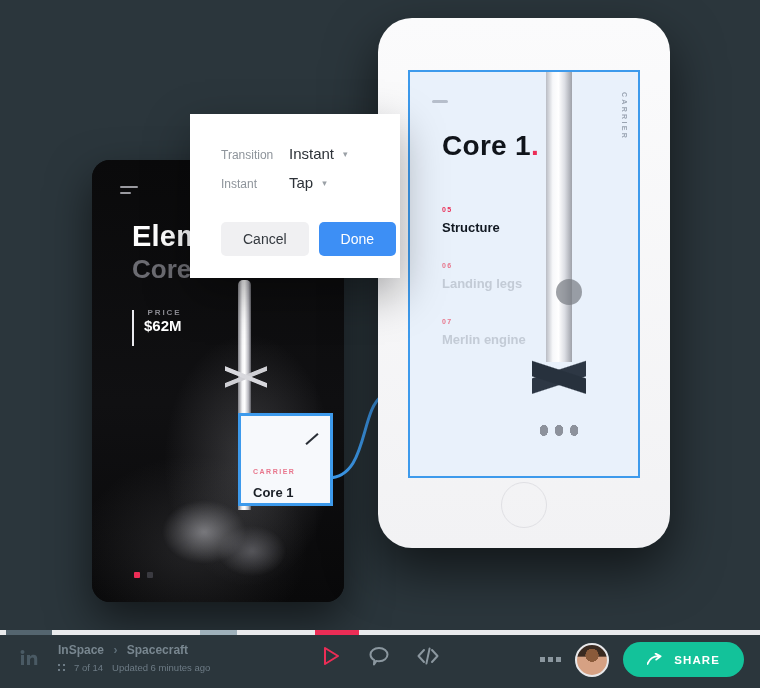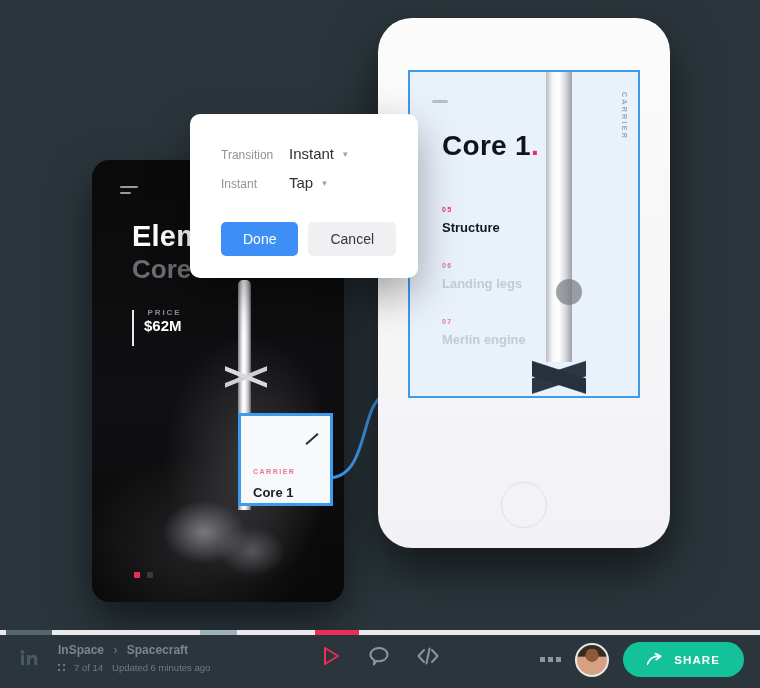--- a/index.html
+++ b/index.html
@@ -82,21 +82,21 @@
   
   .phone-white {
     position: absolute; left: 378px; top: 18px;
     width: 292px; height: 530px;
     background: linear-gradient(180deg,#fbfbfc 0%, #f2f2f4 100%);
     border-radius: 34px;
     box-shadow: 0 22px 52px rgba(0,0,0,.6);
   }
   .screen-frame {
     position: absolute; left: 30px; top: 52px;
-    width: 232px; height: 328px;
+    width: 232px; height: 408px;
     border: 2px solid #3d9aec;
     background: #e9f1fb;
     overflow: hidden;
   }
   .w-rocket {
     position: absolute; left: 136px; top: -10px;
     width: 26px; height: 300px;
     background: linear-gradient(90deg,#b9bcc4 0%, #f7f8fa 26%, #ffffff 48%, #dcdee4 72%, #9ea1a9 100%);
   }
   .w-booster {
@@ -149,22 +149,22 @@
   .card-hot { position:absolute; right:12px; top:16px; width:14px; height:14px; }
   .card-hot::before {
     content:""; position:absolute; left:0; top:6px; width:16px; height:2px;
     background:#2a2f36; transform:rotate(-42deg);
   }
   .connector { position:absolute; left:320px; top:300px; width:130px; height:190px; overflow:visible; }
 
   
   .modal {
     position:absolute; left:190px; top:114px;
-    width:228px; height:164px;
-    background:#fff; border-radius:10px;
+    width:210px; height:164px;
+    background:#fff; border-radius:0;
     box-shadow: 0 16px 42px rgba(0,0,0,.34);
   }
   .m-row { position:absolute; left:0; width:100%; height:26px; }
   .m-row.r1 { top:34px; }
   .m-row.r2 { top:63px; }
   .m-label { position:absolute; left:31px; top:0; font-size:12px; color:#8e949b; }
   .m-value { position:absolute; left:99px; top:-3px; font-size:15px; color:#2d3238; }
   .m-caret { display:inline-block; margin-left:9px; font-size:9px; color:#9aa0a6; vertical-align:2px; }
   .m-btns { position:absolute; left:31px; top:108px; display:flex; gap:10px; }
   .btn { border:0; border-radius:5px; font-size:14px; padding:9px 22px; cursor:pointer; font-family:inherit; }
@@ -275,22 +275,22 @@
   <div class="modal">
     <div class="m-row r1">
       <span class="m-label">Transition</span>
       <span class="m-value"><span>Instant</span><span class="m-caret">▾</span></span>
     </div>
     <div class="m-row r2">
       <span class="m-label">Instant</span>
       <span class="m-value"><span>Tap</span><span class="m-caret">▾</span></span>
     </div>
     <div class="m-btns">
+      <button class="btn btn-cancel">Cancel</button>
       <button class="btn btn-done">Done</button>
-      <button class="btn btn-cancel">Cancel</button>
     </div>
   </div>
 </div>
 
 <div class="toolbar">
   <div class="progress">
     <span class="seg-dim"></span>
     <span class="seg-dim2"></span>
     <span class="seg-hot"></span>
   </div>

